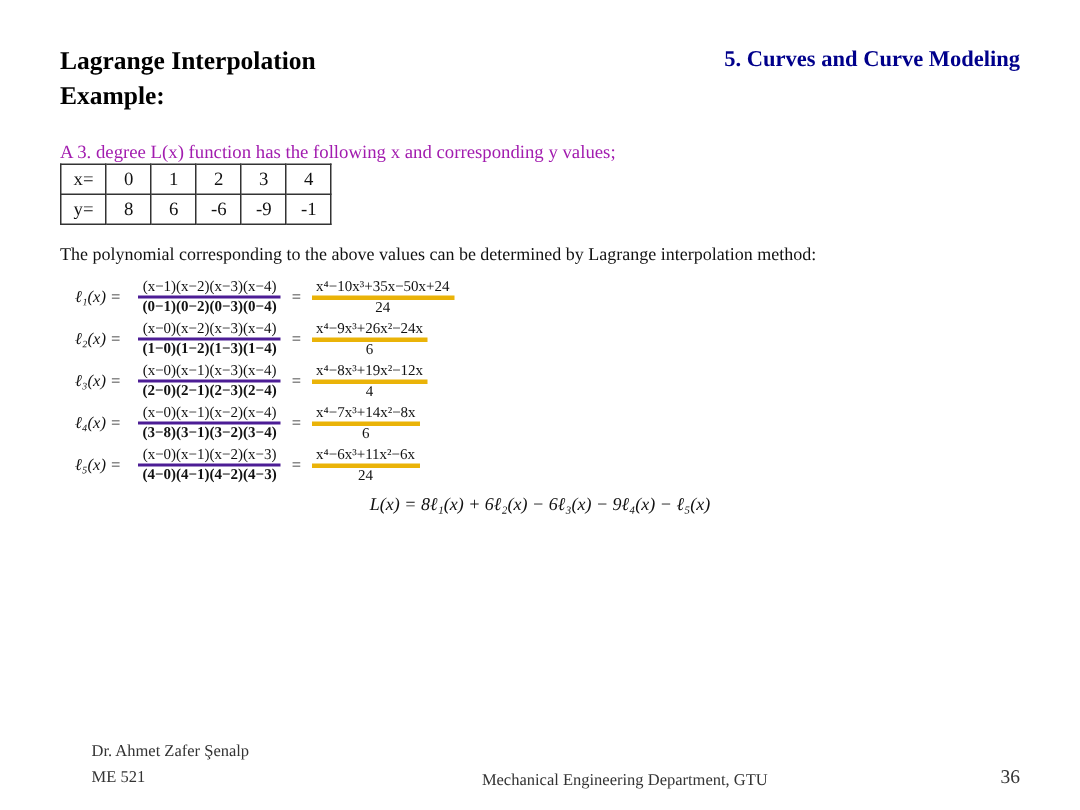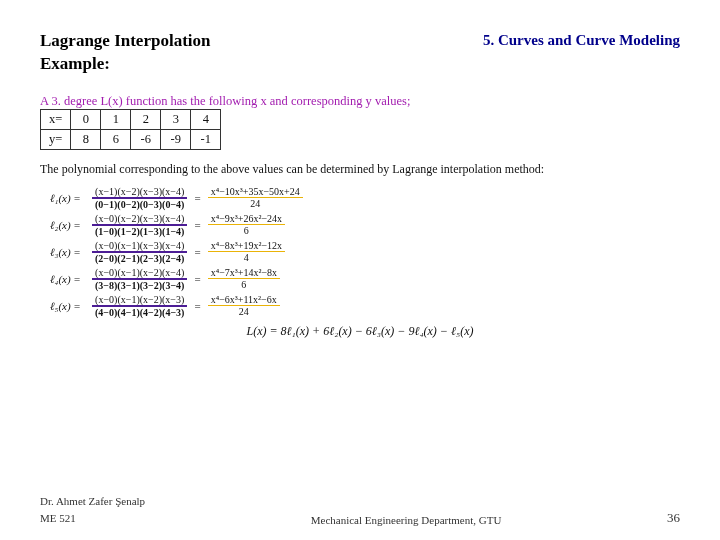--- a/index.html
+++ b/index.html
@@ -76,20 +76,21 @@
       left: 40px;
       right: 40px;
       display: flex;
       justify-content: space-between;
       align-items: flex-end;
       font-size: 11px;
       color: #333;
     }
     .footer .left-text {
       line-height: 1.5;
+      margin-left: 21px;
     }
     .footer .center-text {
       text-align: left;
       margin-top: 36px;
     }
     .footer .page-num {
       font-size: 13px;
       font-weight: normal;
       color: #333;
     }
@@ -124,21 +125,21 @@
       margin: 0 3px;
     }
     .result-frac {
       display: inline-flex;
       flex-direction: column;
       align-items: center;
       vertical-align: middle;
       font-size: 10px;
     }
     .result-frac .num {
-      border-bottom: 1px solid #eab308;
+      border-bottom: 3px solid #eab308;
       padding: 0 3px;
     }
     .result-frac .den {
       padding: 0 3px;
     }
   </style>
 </head>
 <body>
 
 <div class="slide">

